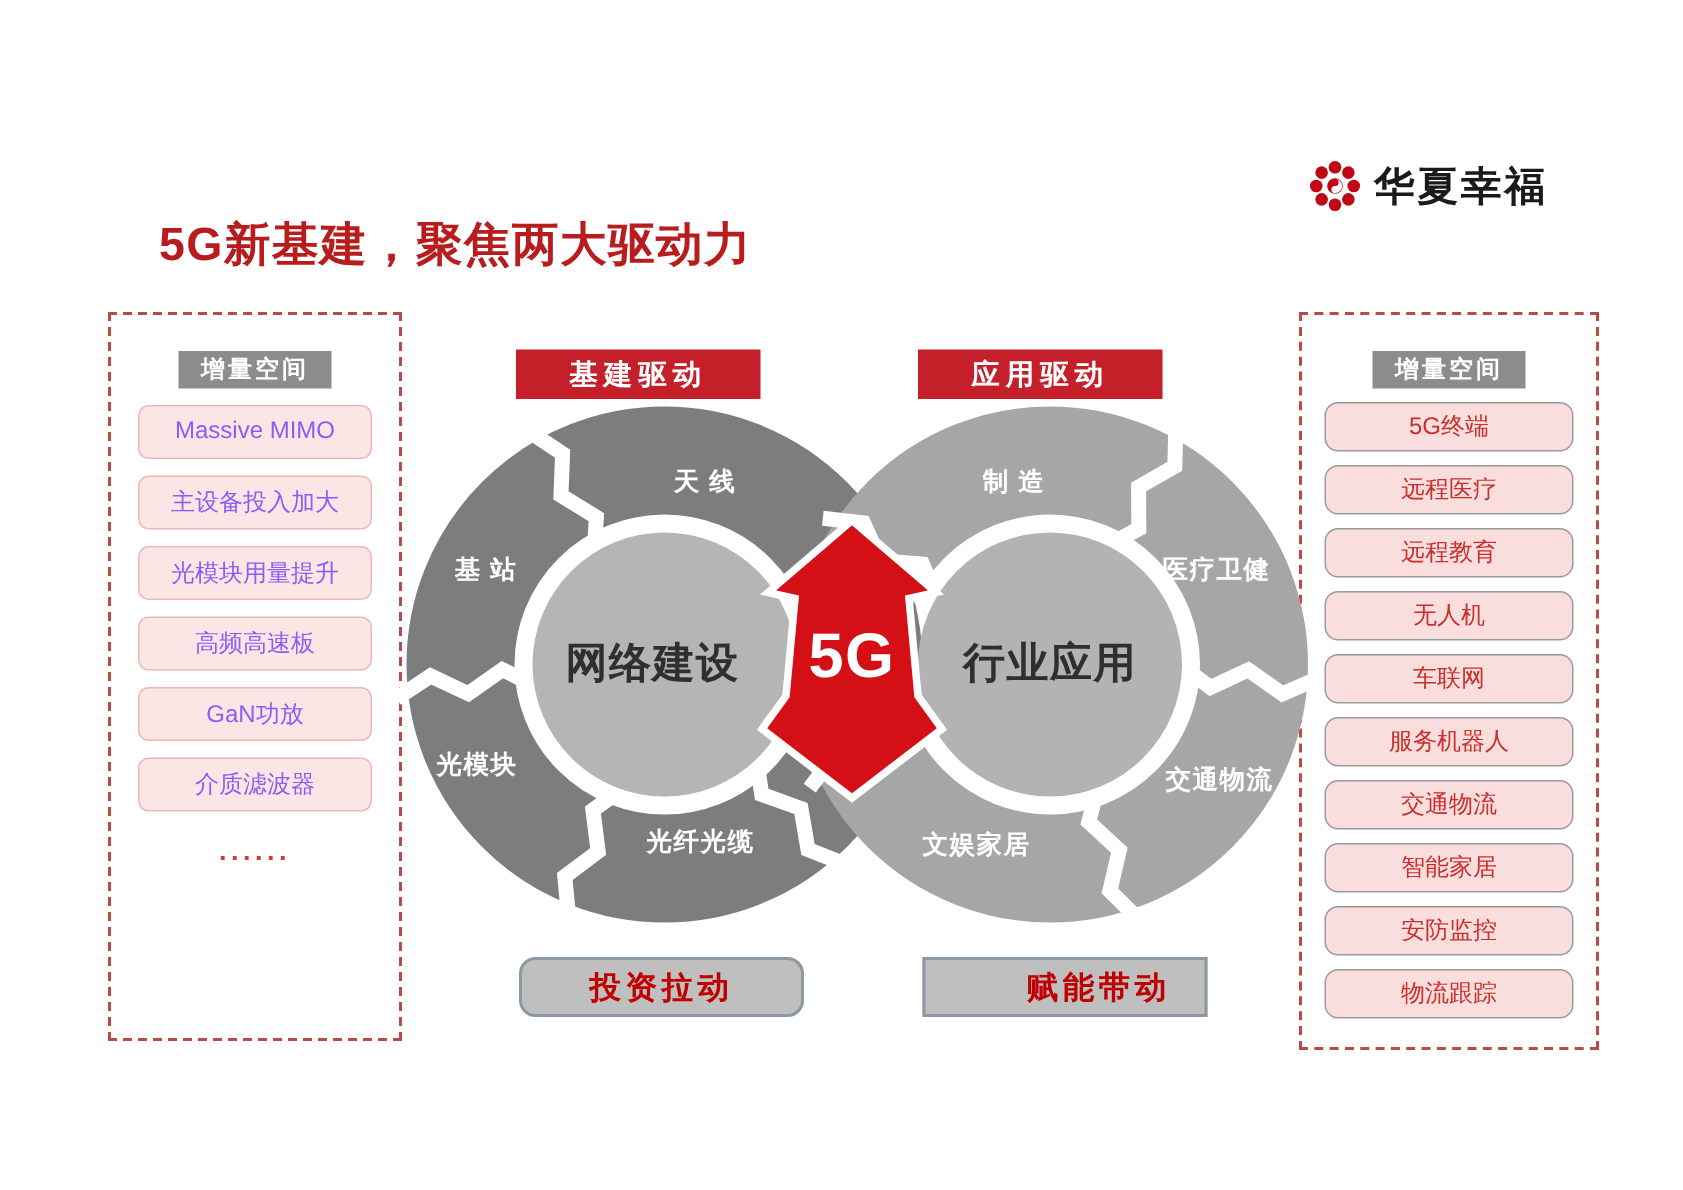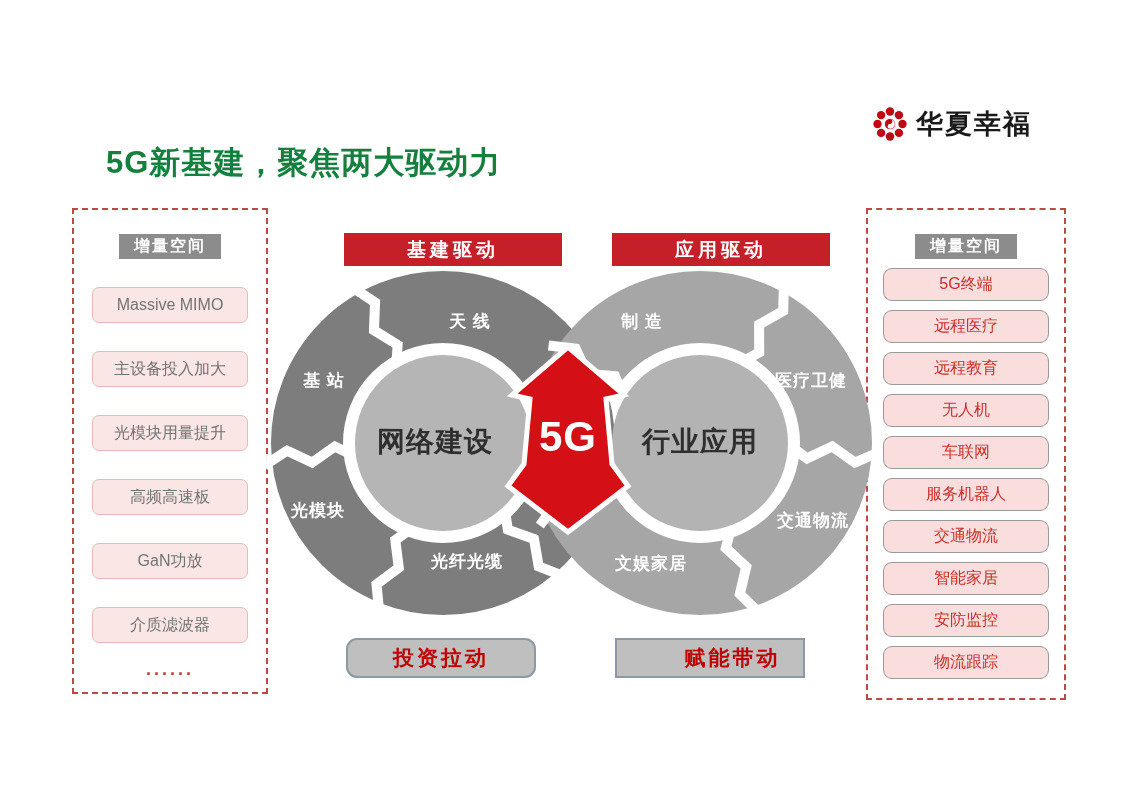--- a/index.html
+++ b/index.html
@@ -3,51 +3,51 @@
 <meta charset="utf-8">
 <style>
   html,body{margin:0;padding:0;background:#fff;}
   .slide{
     position:relative; width:1122px; height:793px; background:#fff;
     font-family:"Liberation Sans", sans-serif; overflow:hidden;
   }
   .abs{position:absolute;}
 
   
-  .title{left:106px; top:142px; font-size:31px; font-weight:bold; color:#15803d; letter-spacing:1px;}
+  .title{left:106px; top:142px; font-size:31px; font-weight:bold; color:#b91c1c; letter-spacing:1px;}
   .logo{left:872px; top:106px; display:flex; align-items:center; gap:8px;}
   .logo-text{font-size:27px; font-weight:bold; color:#1a1a1a; letter-spacing:2px;}
 
   
   .panel{border:2px dashed #b94a48; box-sizing:border-box; display:flex; flex-direction:column; align-items:center;}
   .panel-left{left:72px; top:208px; width:196px; height:486px; padding-top:24px;}
   .panel-right{left:866px; top:208px; width:200px; height:492px; padding-top:24px;}
   .panel-header{
     width:102px; height:25px; background:#8c8c8c; color:#fff; font-size:16px; font-weight:bold;
     display:flex; align-items:center; justify-content:center; letter-spacing:2px; flex:none;
   }
   .pill{
     box-sizing:border-box; display:flex; align-items:center; justify-content:center;
     font-size:16px; flex:none;
   }
   .panel-left .pill{
-    width:156px; height:36px; margin-top:28px; border-radius:7px;
-    background:#fbe6e6; border:1px solid #eeb8b8; color:#737373;
+    width:156px; height:36px; margin-top:11px; border-radius:7px;
+    background:#fbe6e6; border:1px solid #eeb8b8; color:#8b5cf6;
   }
   .panel-left .pill:first-of-type{margin-top:7px;}
   .panel-right .pill{
     width:166px; height:33px; margin-top:9px; border-radius:9px;
     background:#fadddd; border:1px solid #9a9a9a; color:#c9302c;
   }
   .panel-right .pill:first-of-type{margin-top:13px;}
   .ellipsis{margin-top:16px; color:#d03c32; font-size:18px; font-weight:bold; letter-spacing:3px;}
 
   
   .drive-box{
-    width:218px; height:33px; background:#c5202a; color:#fff; font-size:19px; font-weight:bold;
+    width:163px; height:33px; background:#c5202a; color:#fff; font-size:19px; font-weight:bold;
     display:flex; align-items:center; justify-content:center; letter-spacing:4px;
   }
   .pull-box{
     width:190px; height:40px; background:#bfbfbf; border:2px solid #8c98a4; box-sizing:border-box;
     color:#c00000; font-size:21px; font-weight:bold;
     display:flex; align-items:center; justify-content:center; letter-spacing:3px;
   }
 
   
   .seg-label{
@@ -153,21 +153,21 @@
   </svg>
   <div class="abs badge-5g" style="left:568px; top:437px;">5G</div>
 
   <div class="abs center-label" style="left:435px; top:442px;">网络建设</div>
   <div class="abs seg-label" style="left:470px; top:321px;">天 线</div>
   <div class="abs seg-label" style="left:324px; top:380px;">基 站</div>
   <div class="abs seg-label" style="left:318px; top:510px;">光模块</div>
   <div class="abs seg-label" style="left:467px; top:561px;">光纤光缆</div>
 
   <div class="abs center-label" style="left:700px; top:442px;">行业应用</div>
-  <div class="abs seg-label" style="left:642px; top:321px;">制 造</div>
+  <div class="abs seg-label" style="left:676px; top:321px;">制 造</div>
   <div class="abs seg-label" style="left:811px; top:380px;">医疗卫健</div>
   <div class="abs seg-label" style="left:813px; top:520px;">交通物流</div>
   <div class="abs seg-label" style="left:651px; top:563px;">文娱家居</div>
 
   <div class="abs pull-box" style="left:346px; top:638px;border-radius:11px;">投资拉动</div>
   <div class="abs pull-box" style="left:615px; top:638px;padding-left:45px;">赋能带动</div>
 
 
 </div>
 

